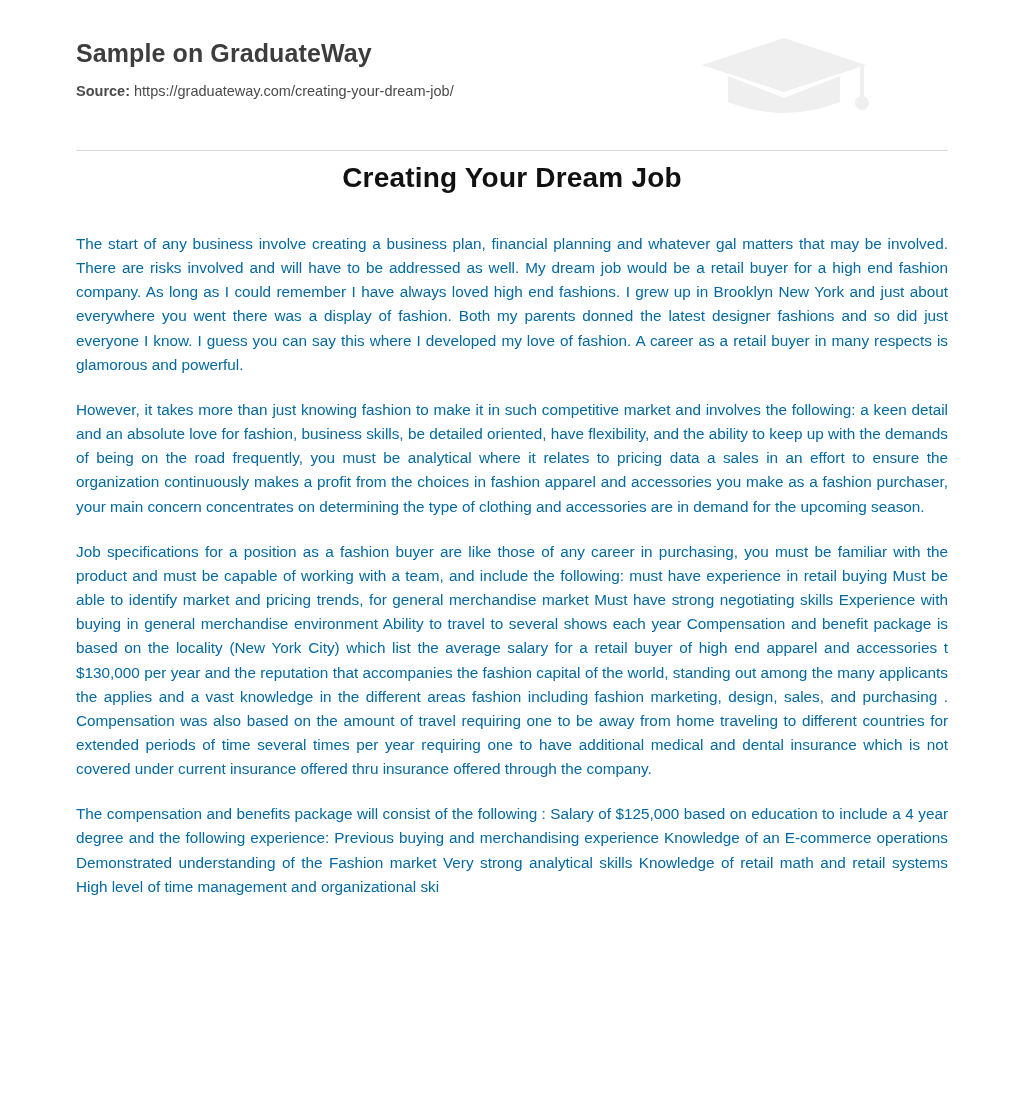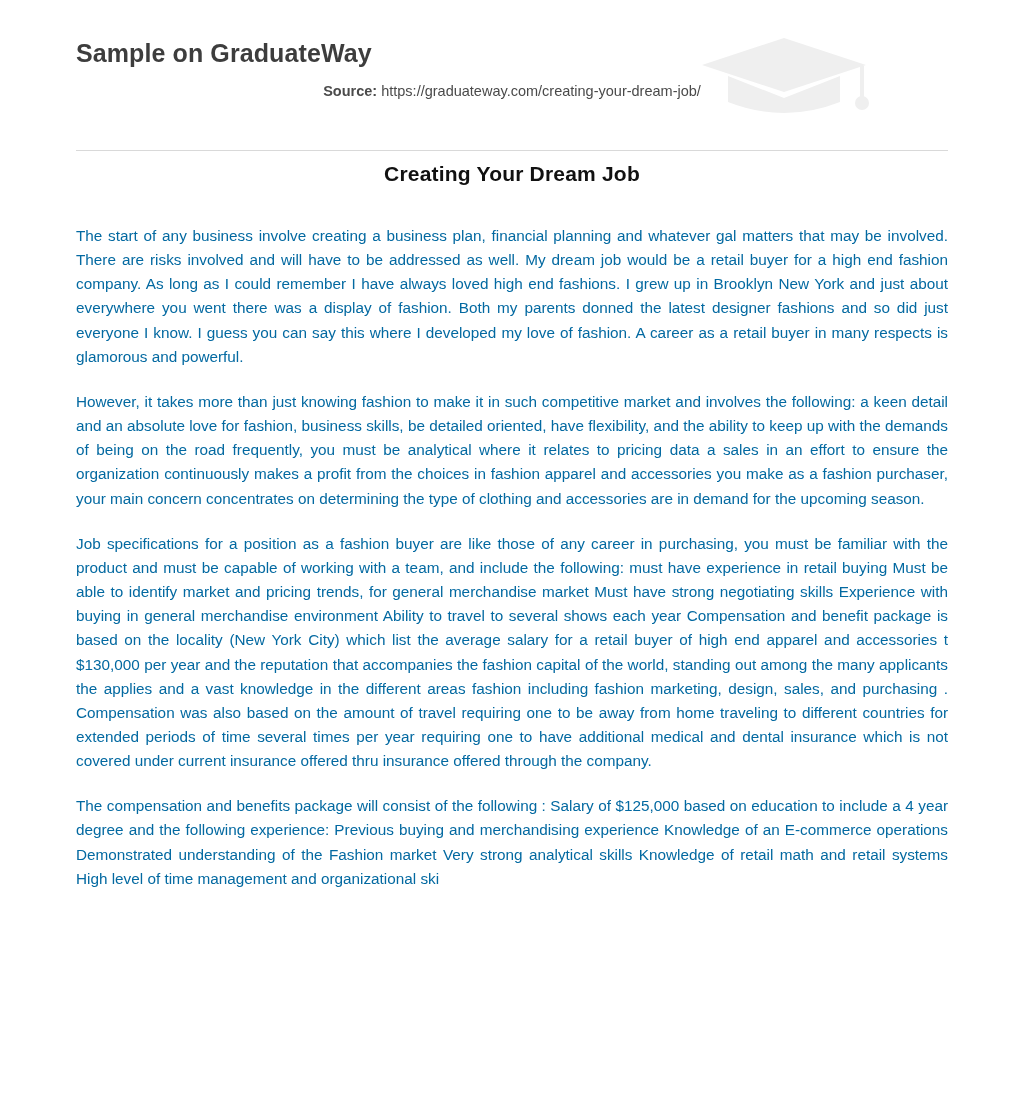--- a/index.html
+++ b/index.html
@@ -33,21 +33,20 @@
     color: #3d3d3d;
     letter-spacing: 0.1px;
     margin: 0;
     line-height: 1.2;
   }
   .source-line {
     margin-top: 15px;
     font-size: 14.5px;
     color: #4a4a4a;
     line-height: 1.2;
-    text-align: center;
   }
   .source-label {
     font-weight: bold;
   }
   .source-url {
     font-weight: normal;
   }
   .logo {
     position: absolute;
     right: 74px;
@@ -55,21 +54,21 @@
     width: 180px;
     height: 95px;
   }
   .divider {
     border: 0;
     border-top: 1px solid #d9d9d9;
     margin: 50px 0 0 0;
   }
   .doc-title {
     text-align: center;
-    font-size: 21px;
+    font-size: 28px;
     font-weight: bold;
     color: #111111;
     margin: 58px 0 0 0;
     letter-spacing: 0.2px;
   }
   .body-copy {
     margin-top: 38px;
   }
   .body-copy p {
     text-align: justify;

